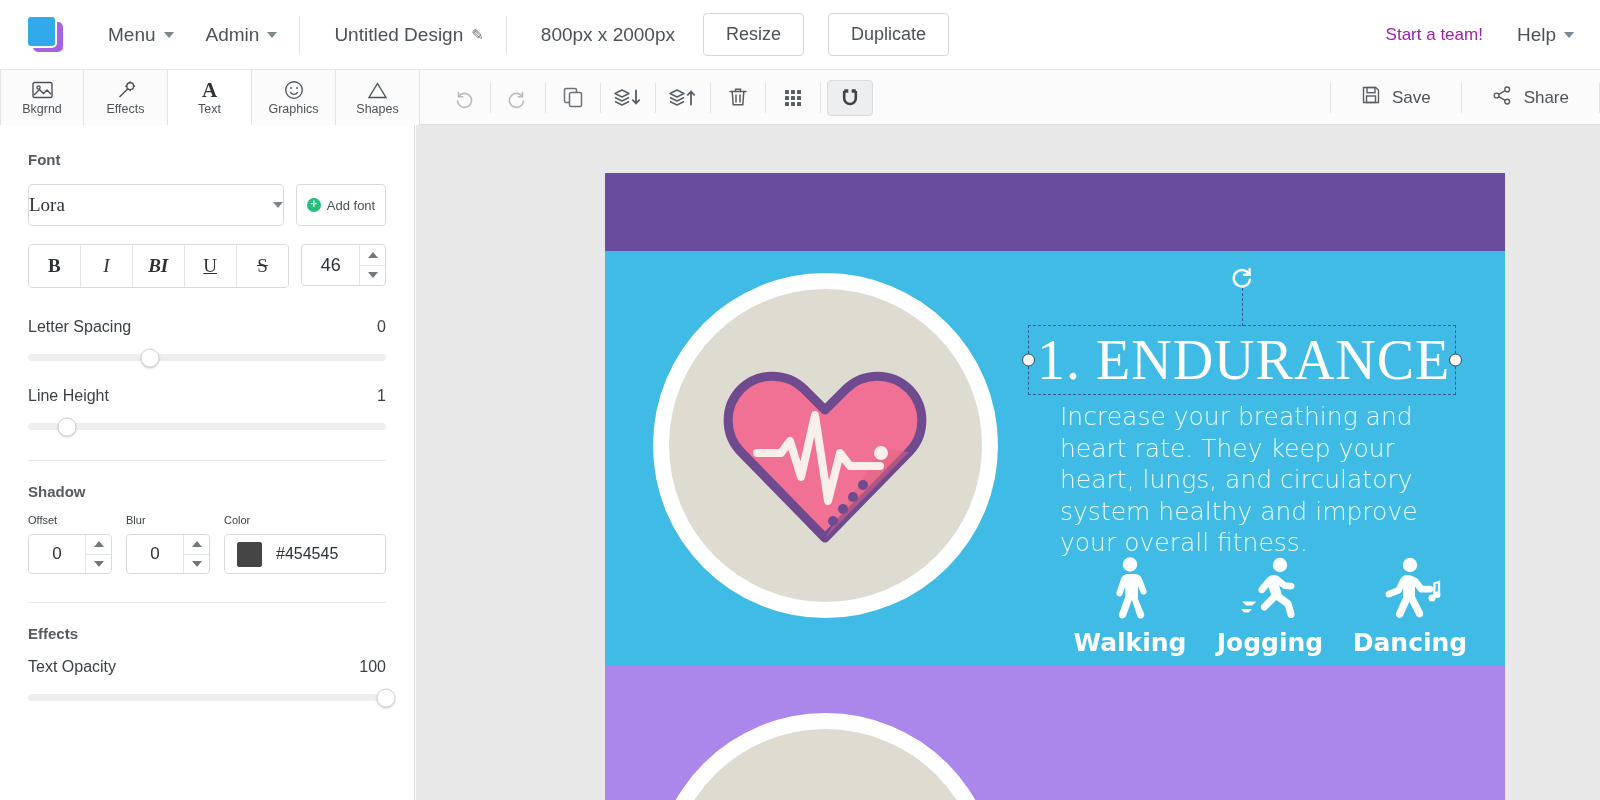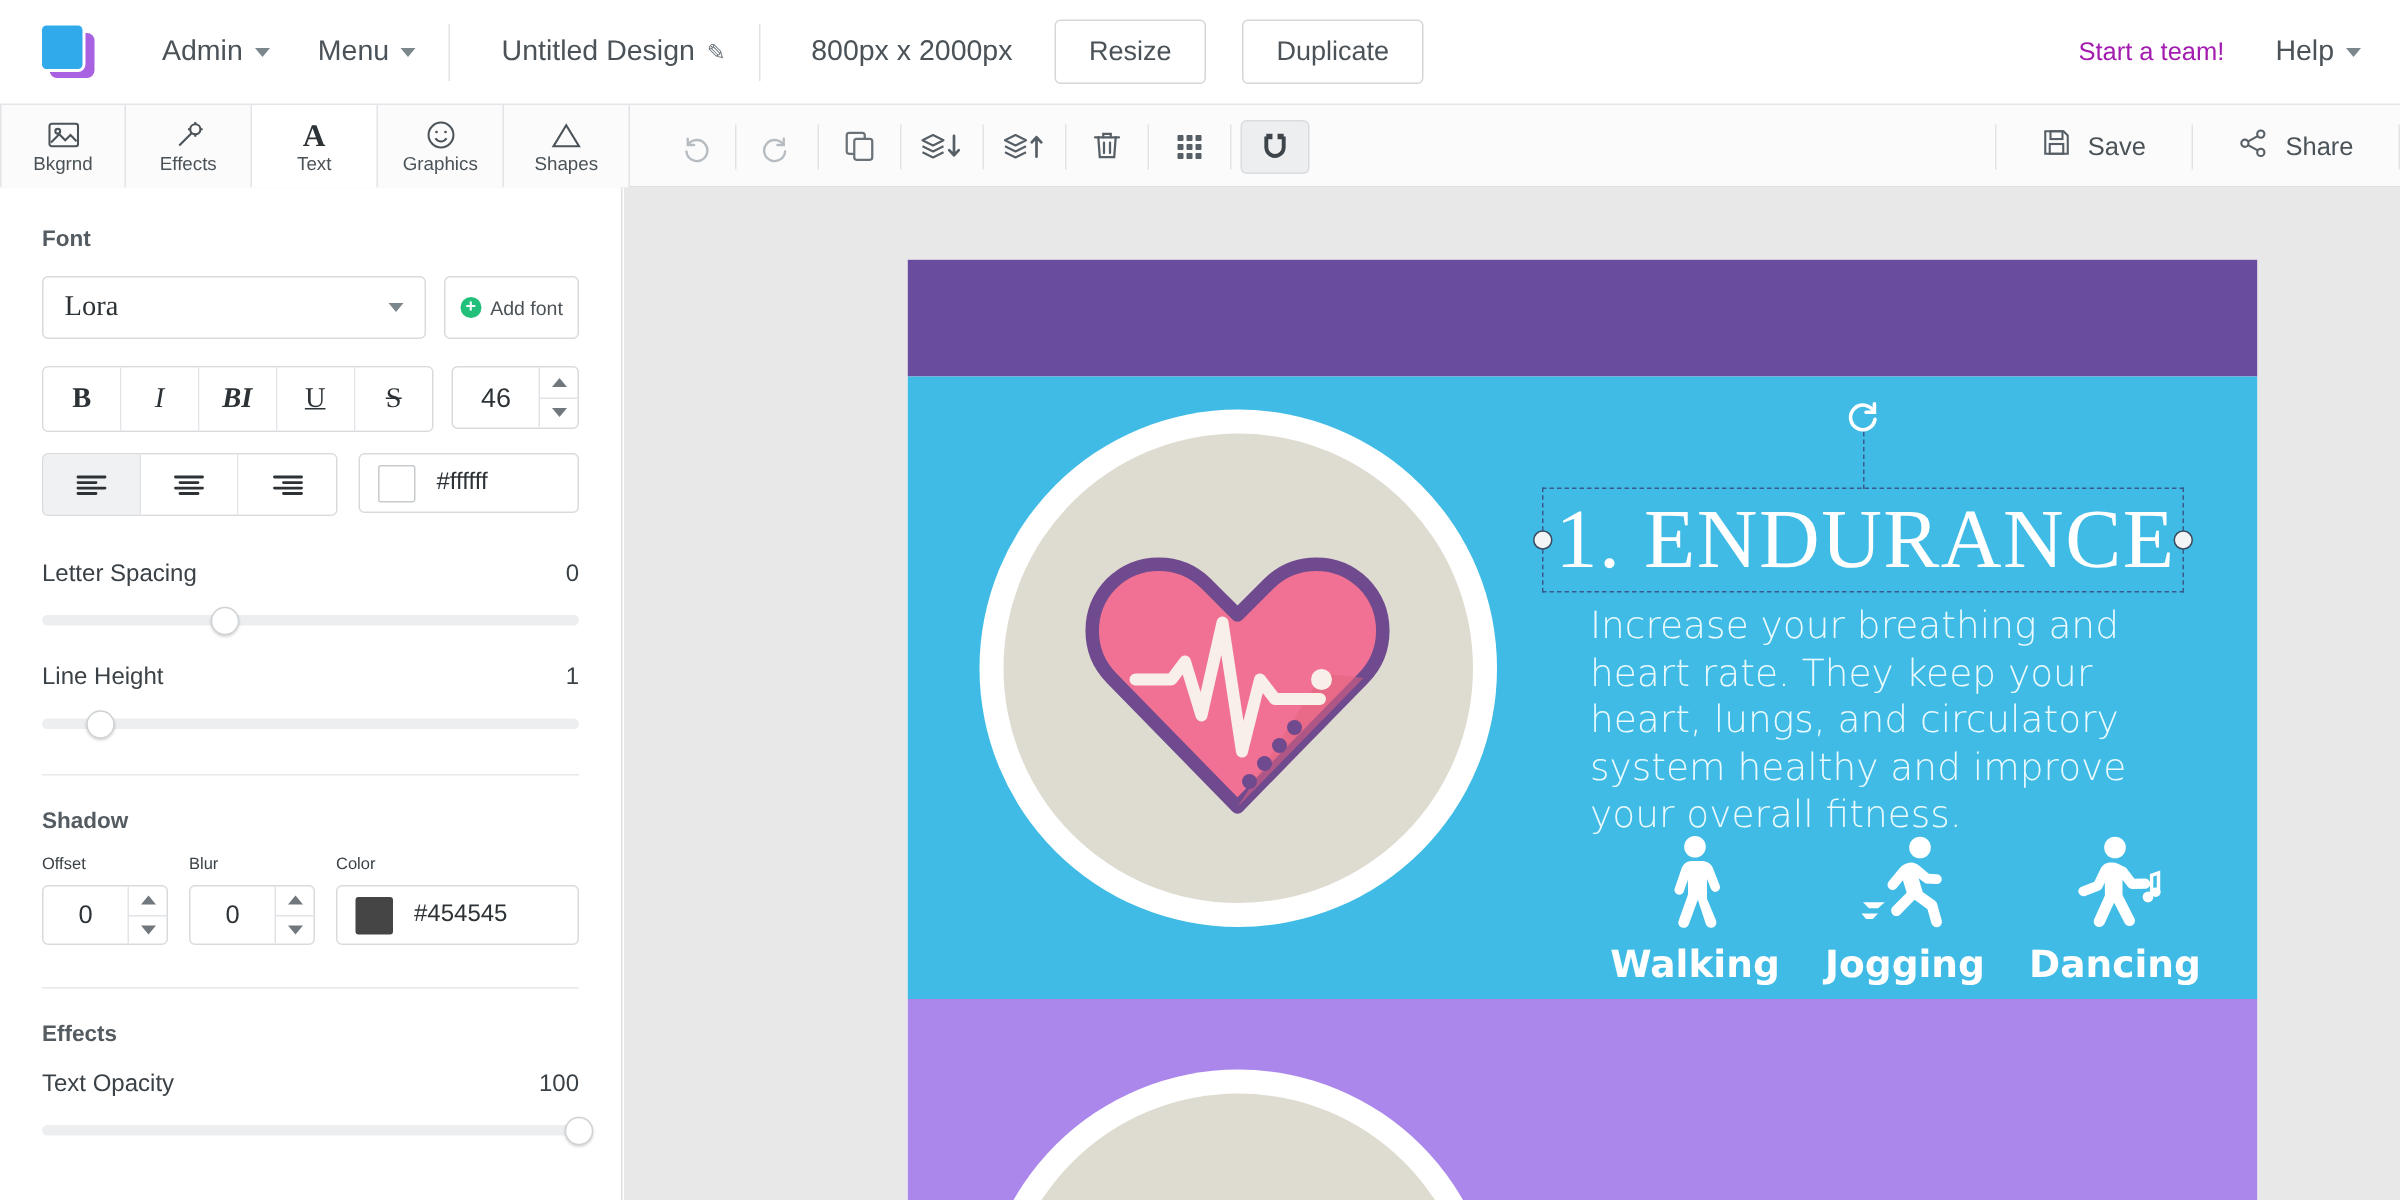--- a/index.html
+++ b/index.html
@@ -79,21 +79,21 @@
 
   
   .leftpanel {
     position: absolute; top: 125px; left: 0; width: 415px; height: 675px;
     background: #ffffff; border-right: 1px solid #dcdee1; overflow: hidden;
   }
   .sec-title { font-size: 15px; font-weight: bold; color: #545c62; padding: 26px 0 0 28px; }
   .font-row { display: flex; gap: 12px; margin-top: 16px; padding: 0 28px; }
   .font-select {
     flex: 1; height: 42px; border: 1px solid #d8dbde; border-radius: 4px; background: #fff;
-    display: flex; align-items: center; padding: 0 14px; cursor: pointer;
+    display: flex; align-items: center; padding: 0 0; cursor: pointer;
   }
   .font-select .fname { font-family: "Liberation Serif", serif; font-size: 19px; color: #2c3236; flex: 1; }
   .addfont {
     width: 90px; height: 42px; border: 1px solid #d8dbde; border-radius: 4px; background: #fff;
     display: flex; align-items: center; justify-content: center; gap: 6px; cursor: pointer;
     font-size: 13px; color: #4b5358;
   }
   .plus-circle {
     width: 14px; height: 14px; border-radius: 50%; background: #22c07a; color: #fff;
     font-size: 12px; line-height: 13px; text-align: center; font-weight: bold;
@@ -214,26 +214,26 @@
 
   <div class="topbar">
     <div class="logo-wrap">
       <div class="logo">
         <div class="sq-back"></div>
         <div class="sq-front"></div>
       </div>
     </div>
 
     <div class="tb-item">
+      <span>Menu</span>
+      <span class="caret"></span>
+    </div>
+
+    <div class="tb-item">
       <span>Admin</span>
-      <span class="caret"></span>
-    </div>
-
-    <div class="tb-item">
-      <span>Menu</span>
       <span class="caret"></span>
     </div>
 
     <div class="tb-sep"></div>
 
     <div class="tb-item" style="padding-left:28px;">
       <span>Untitled Design</span>
       <span class="pencil">✎</span>
     </div>
 
@@ -440,43 +440,20 @@
           <div class="stepper">
               <span class="arr-up"></span>
             </div>
           <div class="stepper">
               <span class="arr-dn"></span>
             </div>
         </div>
       </div>
     </div>
 
-    <div class="align-row">
-      <div class="alignbtns">
-        <div class="alignbtn active">
-          <svg width="22" height="15" viewBox="0 0 22 15" stroke="#2c3236" stroke-width="1.9" stroke-linecap="round">
-            <path d="M2 2h18M2 5.7h12M2 9.4h18M2 13h12"></path>
-          </svg>
-        </div>
-        <div class="alignbtn">
-          <svg width="22" height="15" viewBox="0 0 22 15" stroke="#2c3236" stroke-width="1.9" stroke-linecap="round">
-            <path d="M2 2h18M5 5.7h12M2 9.4h18M5 13h12"></path>
-          </svg>
-        </div>
-        <div class="alignbtn">
-          <svg width="22" height="15" viewBox="0 0 22 15" stroke="#2c3236" stroke-width="1.9" stroke-linecap="round">
-            <path d="M2 2h18M8 5.7h12M2 9.4h18M8 13h12"></path>
-          </svg>
-        </div>
-      </div>
-      <div class="colorbox">
-        <span class="swatch" style="background:#ffffff;"></span>
-        <span class="hexval">#ffffff</span>
-      </div>
-    </div>
 
     <div class="slider-block">
       <div class="slider-head">
         <span class="slider-label">Letter Spacing</span>
         <span class="slider-val">0</span>
       </div>
       <div class="track">
         <div class="thumb" id="ls-thumb" style="left: 34%;"></div>
       </div>
     </div>

